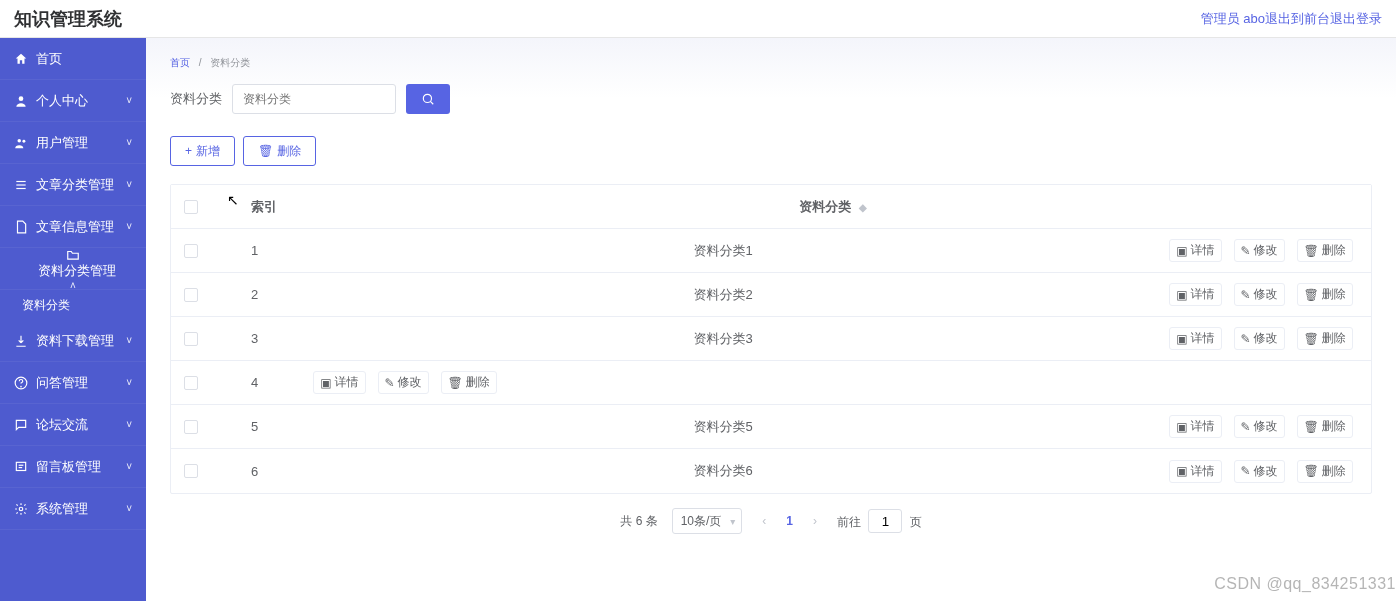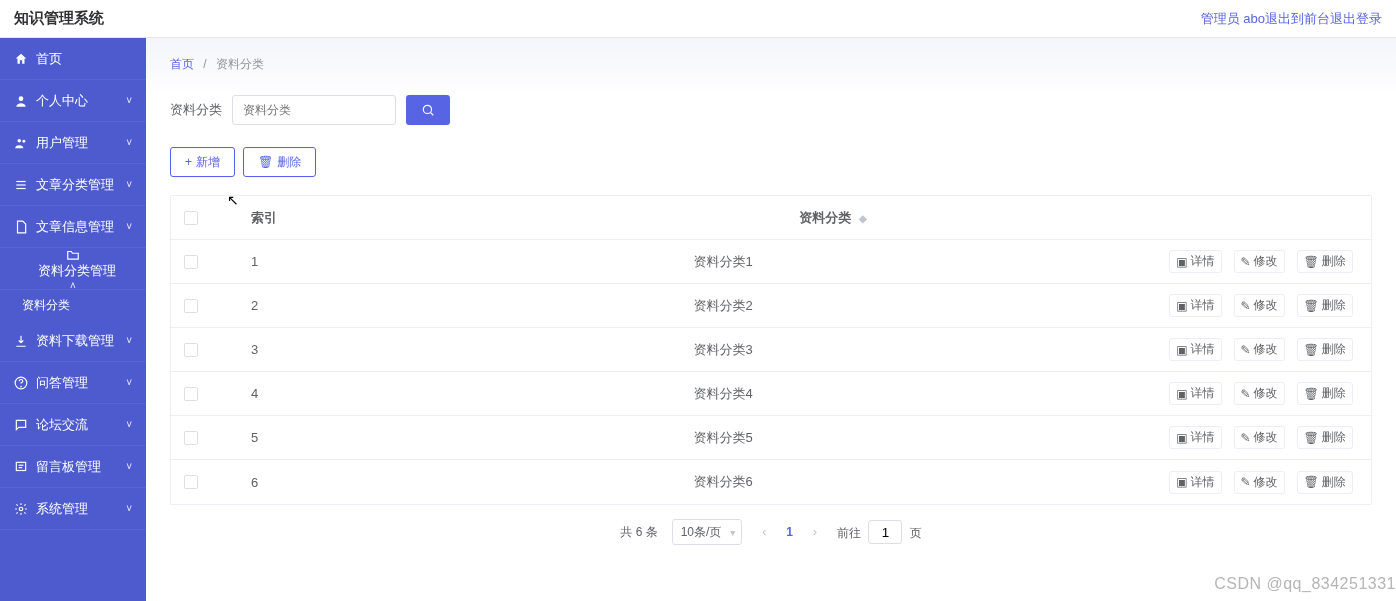--- a/index.html
+++ b/index.html
@@ -1,30 +1,30 @@
 <!DOCTYPE html>
 <html><head>
 <meta charset="utf-8">
 <style>
 * { box-sizing: border-box; margin: 0; padding: 0; }
 body { font-family: "Microsoft YaHei", Arial, sans-serif; font-size: 13px; color: #606266; background: #f0f2f5; width: 1396px; height: 601px; overflow: hidden; position: relative; }
 .top-bar { height: 38px; background: #fff; border-bottom: 1px solid #e6e6e6; display: flex; align-items: center; justify-content: space-between; padding: 0 14px; }
-.app-title { font-weight: bold; font-size: 15px; color: #303133; }
+.app-title { font-weight: bold; font-size: 18px; color: #303133; }
 .top-links { display: flex; }
 .top-links a { color: #5764e3; text-decoration: none; cursor: pointer; font-size: 13px; }
 .layout { display: flex; height: calc(100% - 38px); }
 .sidebar { width: 146px; background: #4e5bcf; color: #fff; height: 100%; overflow: hidden; }
 .menu-item { height: 42px; display: flex; align-items: center; padding: 0 14px; border-bottom: 1px solid rgba(255,255,255,0.06); cursor: pointer; font-size: 13px; position: relative; }
 .menu-item.open { background: #4e5bcf; flex-direction: column; }
 .menu-item .label { flex: 1; margin-left: 8px; }
 .menu-item .chev { font-size: 10px; opacity: .9; }
 .sub-item { height: 30px; display: flex; align-items: center; padding-left: 22px; background: #4e5bcf; font-size: 12px; cursor: pointer; }
 .icon { width: 14px; height: 14px; display: inline-block; }
 .main { flex: 1; padding: 18px 24px; overflow: auto; background: linear-gradient(#f4f5fb, #fff 60px); }
-.crumbs { color: #909399; font-size: 12px; margin-bottom: 22px; }
+.crumbs { color: #909399; font-size: 10px; margin-bottom: 14px; }
 .crumbs a { color: #5764e3; text-decoration: none; }
 .crumbs .sep { margin: 0 6px; }
 .search-row { display: flex; align-items: center; gap: 10px; margin-bottom: 22px; }
 .search-label { color: #606266; font-size: 13px; }
 .search-input { width: 164px; height: 30px; border: 1px solid #dcdfe6; border-radius: 3px; padding: 0 10px; font-size: 12px; outline: none; }
 .search-btn { width: 44px; height: 30px; background: #5764e3; border: none; border-radius: 3px; color: #fff; cursor: pointer; display: flex; align-items: center; justify-content: center; }
 .btn-row { display: flex; gap: 8px; margin-bottom: 18px; }
 .btn { height: 30px; padding: 0 14px; border: 1px solid #5764e3; background: #fff; color: #5764e3; border-radius: 3px; cursor: pointer; font-size: 12px; display: flex; align-items: center; gap: 4px; }
 .table { width: 100%; border: 1px solid #ebeef5; border-radius: 2px; background: #fff; }
 .thead, .trow { display: flex; align-items: center; border-bottom: 1px solid #ebeef5; }
@@ -225,21 +225,20 @@
               <span class="op-link"><span>▣</span> 详情</span>
               <span class="op-link"><span>✎</span> 修改</span>
               <span class="op-link"><span>🗑</span> 删除</span>
             </div>
           </div>
           <div class="trow">
             <div class="col-check">
               <span class="chk"></span>
             </div>
             <div class="col-idx">4</div>
-            <div class="col-cat">资料分类4</div>
             <div class="col-ops">
               <span class="op-link"><span>▣</span> 详情</span>
               <span class="op-link"><span>✎</span> 修改</span>
               <span class="op-link"><span>🗑</span> 删除</span>
             </div>
           </div>
           <div class="trow">
             <div class="col-check">
               <span class="chk"></span>
             </div>

